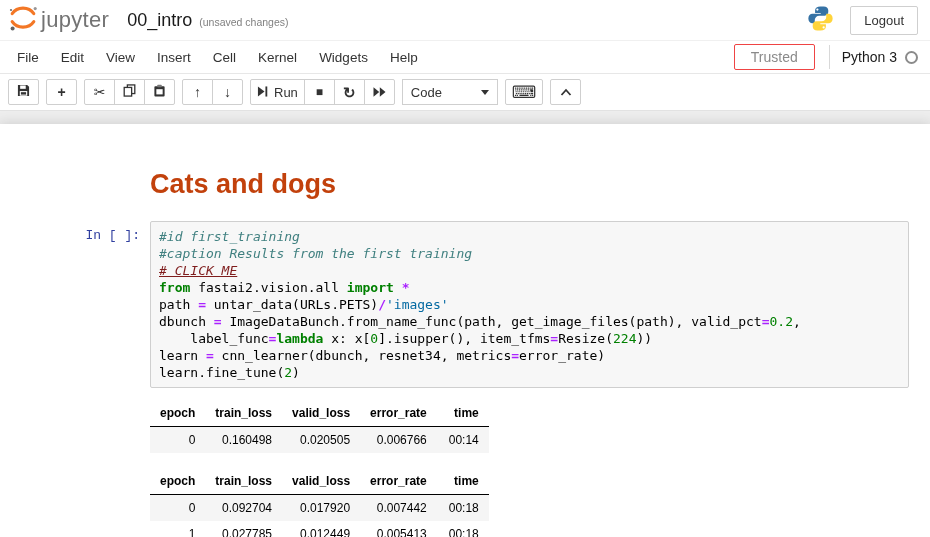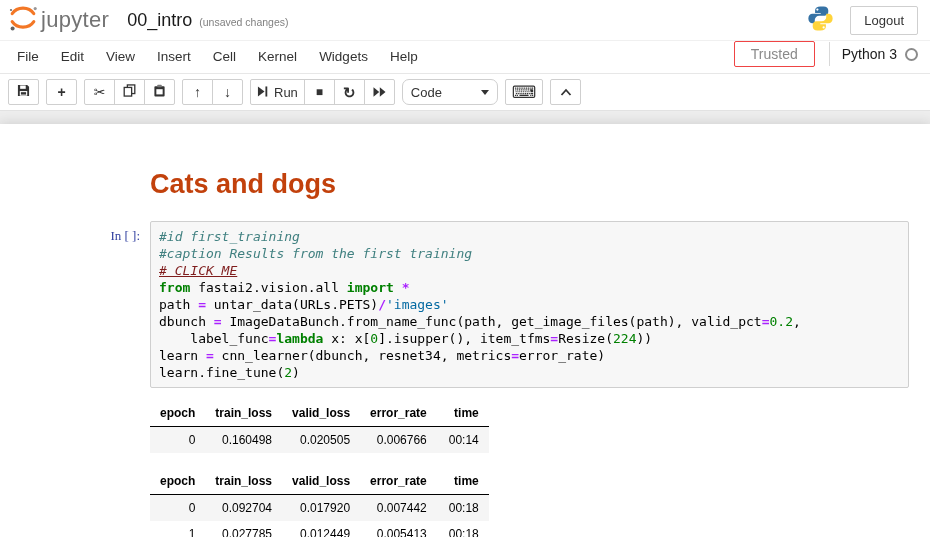--- a/index.html
+++ b/index.html
@@ -24,21 +24,21 @@
   .autosave { font-size: 10.5px; color: #808080; margin-left: 7px; padding-top: 4px; }
   .header-right { display: flex; align-items: center; }
   .logout-btn {
     font-size: 13px; color: #333; background: #fff;
     border: 1px solid #cfcfcf; border-radius: 2px;
     padding: 6px 13px; margin-left: 16px; cursor: pointer; text-align: right;
   }
 
   
   #menubar {
-    display: flex; align-items: flex-start; justify-content: space-between;
+    display: flex; align-items: center; justify-content: space-between;
     height: 33px; padding: 0 12px 0 6px;
     background: #fff; border-bottom: 1px solid #e7e7e7;
   }
   .menu-items { display: flex; align-items: center; }
   .menu-item { font-size: 13.5px; color: #333; padding: 8px 11px; cursor: pointer; }
   .menubar-right { display: flex; align-items: center; }
   .trusted {
     font-size: 14px; color: #8a8a8a; background: #fff;
     border: 1px solid #ef4444; border-radius: 2px; padding: 4px 16px; cursor: pointer;
   }
@@ -65,21 +65,21 @@
     display: flex; align-items: center; justify-content: center;
     font-size: 14px; color: #333; cursor: pointer; padding: 0 6px;
   }
   .btn-group .tbtn + .tbtn { margin-left: -1px; border-radius: 0; }
   .btn-group .tbtn:first-child { border-radius: 2px 0 0 2px; }
   .btn-group .tbtn:last-child { border-radius: 0 2px 2px 0; }
   .btn-group .tbtn:only-child { border-radius: 2px; }
   .run-label { font-size: 13px; margin-left: 6px; color: #333; }
   .cell-type-select {
     display: flex; align-items: center; justify-content: space-between;
-    width: 96px; height: 26px; border: 1px solid #cfcfcf; border-radius: 7px;
+    width: 96px; height: 26px; border: 1px solid #cfcfcf; border-radius: 0;
     background: #fff; font-size: 13px; color: #333; padding: 0 8px; cursor: pointer;
     margin-right: 7px;
   }
   .select-caret {
     width: 0; height: 0; border-left: 4px solid transparent;
     border-right: 4px solid transparent; border-top: 5px solid #333;
   }
   .glyph-icon { font-size: 14px; line-height: 1; }
   .kbd-icon { font-size: 17px; }
 
@@ -88,21 +88,21 @@
     height: 426px; background: #eee; padding-top: 13px; overflow: hidden;
   }
   #notebook-container {
     background: #fff; min-height: 100%; width: 100%;
     box-shadow: 0 0 12px 1px rgba(87,87,87,0.2);
     padding: 20px 0 10px 0;
   }
   .cell { display: flex; }
   .prompt-col {
     width: 150px; min-width: 150px; text-align: right; padding-right: 10px;
-    font-family: Liberation Serif, serif; font-size: 13px;
+    font-family: Liberation Mono, monospace; font-size: 13px;
     color: #303F9F; padding-top: 7px; user-select: none;
   }
   .md-cell { margin-top: 26px; }
   .md-heading { font-size: 27px; font-weight: bold; color: #c2410c; line-height: 1.1; }
   .code-cell { margin-top: 21px; }
   .input-area {
     flex: 1; margin-right: 21px;
     border: 1px solid #cfcfcf; border-radius: 2px;
     background: #f7f7f7; padding: 6px 8px;
   }

